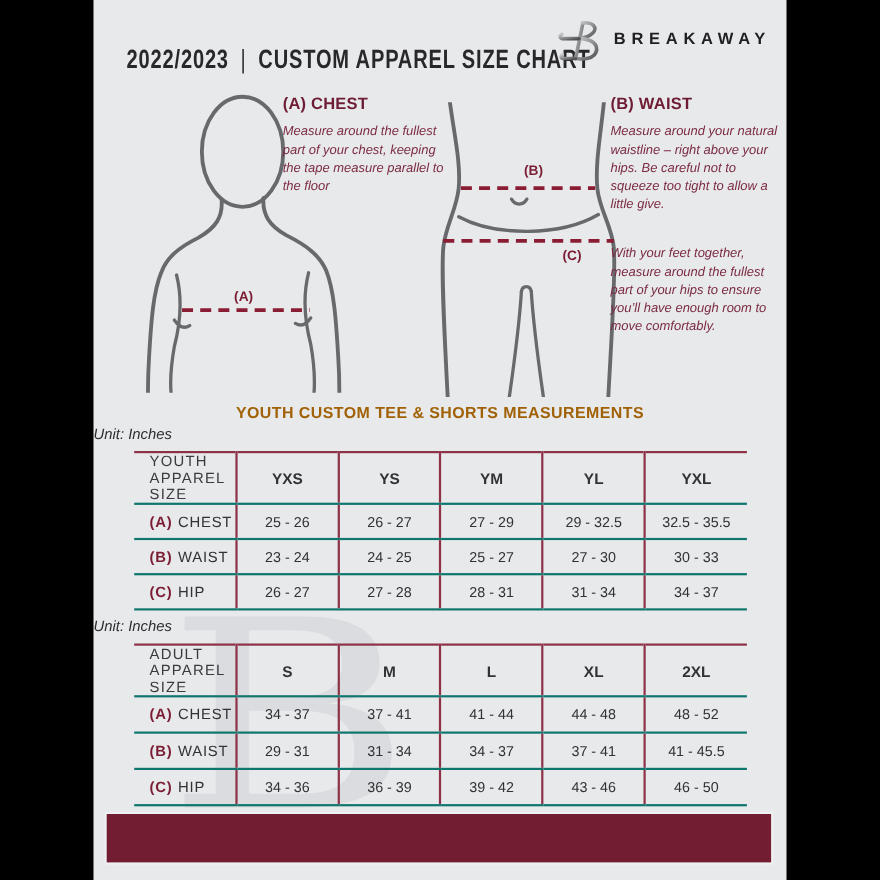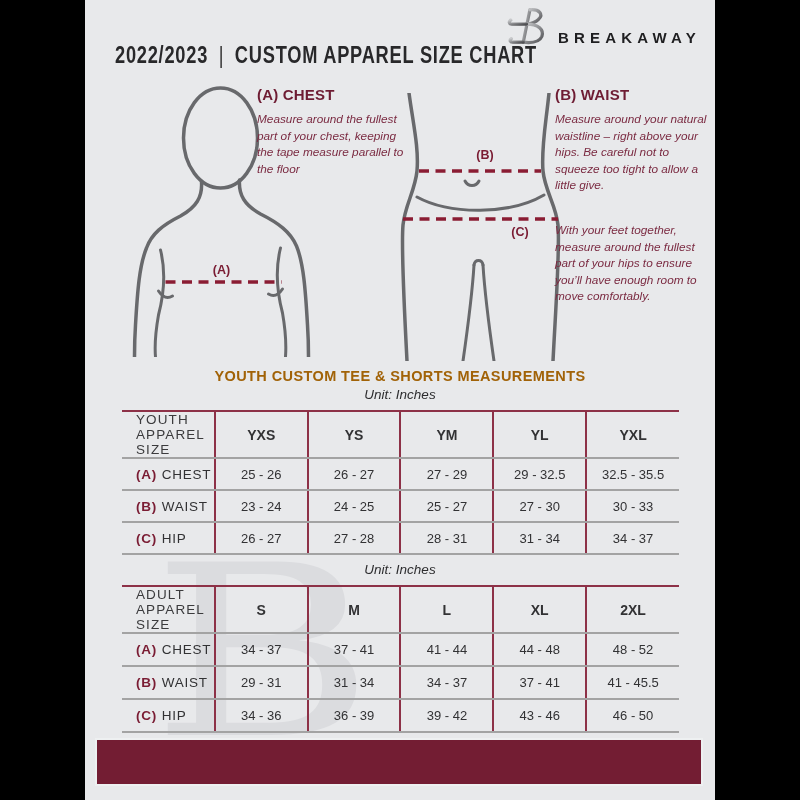--- a/index.html
+++ b/index.html
@@ -13,47 +13,47 @@
                font-family:"DejaVu Serif", serif; font-size:238px; line-height:0.95;
                color:#dbdcdf; transform:scaleX(1.28); transform-origin:0 0;
                user-select:none; }
 
   
   .doc-header { position:absolute; left:0; top:0; width:100%; height:70px; z-index:2; }
   .doc-title { position:absolute; left:30px; top:41px; white-space:nowrap; }
   .condense { display:inline-block; transform:scaleX(0.76); transform-origin:0 50%;
               font-weight:bold; font-size:24px; letter-spacing:1px; color:#28282a; }
   .doc-title .sep { margin:0 14px; font-weight:normal; color:#333; }
-  .brand { position:absolute; left:422px; top:6px; display:flex; align-items:flex-end; gap:9px; }
+  .brand { position:absolute; left:422px; top:17px; display:flex; align-items:flex-start; gap:9px; }
   .brand-name { font-size:15px; font-weight:bold; letter-spacing:5.2px; color:#1f1f21; padding-top:10px; }
 
   
   .guide { position:absolute; left:0; top:0; width:100%; z-index:1; }
   .figure { position:absolute; }
   .fig-upper { left:33px; top:85px; }
   .fig-lower { left:310px; top:93px; }
   .guide-block { position:absolute; width:155px; }
   .gb-chest { left:172px; top:86px; }
   .gb-waist { left:470px; top:86px; }
   .gb-hips  { left:470px; top:222px; }
   .guide-h { margin:0 0 8px 0; font-size:15px; font-weight:bold; color:#6e1c33; letter-spacing:0.2px; }
   .guide-p { margin:0; font-style:italic; font-size:11.8px; line-height:1.4; color:#7b2b42; }
 
   
   .tbl-title { position:absolute; left:0; width:100%; text-align:center; z-index:1;
                font-weight:bold; font-size:14.5px; color:#a16207; letter-spacing:0.4px; }
-  .tbl-unit  { position:absolute; left:0; width:100%; text-align:center; z-index:1;
+  .tbl-unit  { position:absolute; left:0; width:100%; text-align:left; z-index:1;
                font-style:italic; font-size:13.5px; color:#2d2d2f; }
   .t-youth-title { top:368px; } .t-youth-unit { top:387px; }
   .t-adult-title { top:543px; } .t-adult-unit { top:562px; }
   .size-table { position:absolute; left:37px; width:557px; z-index:1;
                 border-collapse:collapse; table-layout:fixed;
                 border-top:2px solid #8d3147; }
   .size-table.youth { top:410px; } .size-table.adult { top:585px; }
-  .size-table th, .size-table td { border-bottom:2px solid #a3a3a3; text-align:center;
+  .size-table th, .size-table td { border-bottom:2px solid #0f766e; text-align:center;
                 padding:0; font-size:13px; color:#323234; }
   .size-table th + th, .size-table td + td { border-left:2px solid #8d3147; }
   .size-table thead th { font-weight:bold; font-size:14px; }
   .size-table thead th.size-col-header { font-weight:normal; font-size:13.5px;
                 letter-spacing:1.1px; text-align:left; padding-left:14px; color:#3b3b3d; }
   .size-table td.label-cell { text-align:left; padding-left:14px; font-size:13.5px; letter-spacing:0.7px; }
   .size-table .letter { color:#7a1c33; font-weight:bold; margin-right:5px; }
   .size-table.youth th { height:29px; } .size-table.youth td { height:30px; }
   .size-table.adult th { height:31px; } .size-table.adult td { height:31px; }
 

